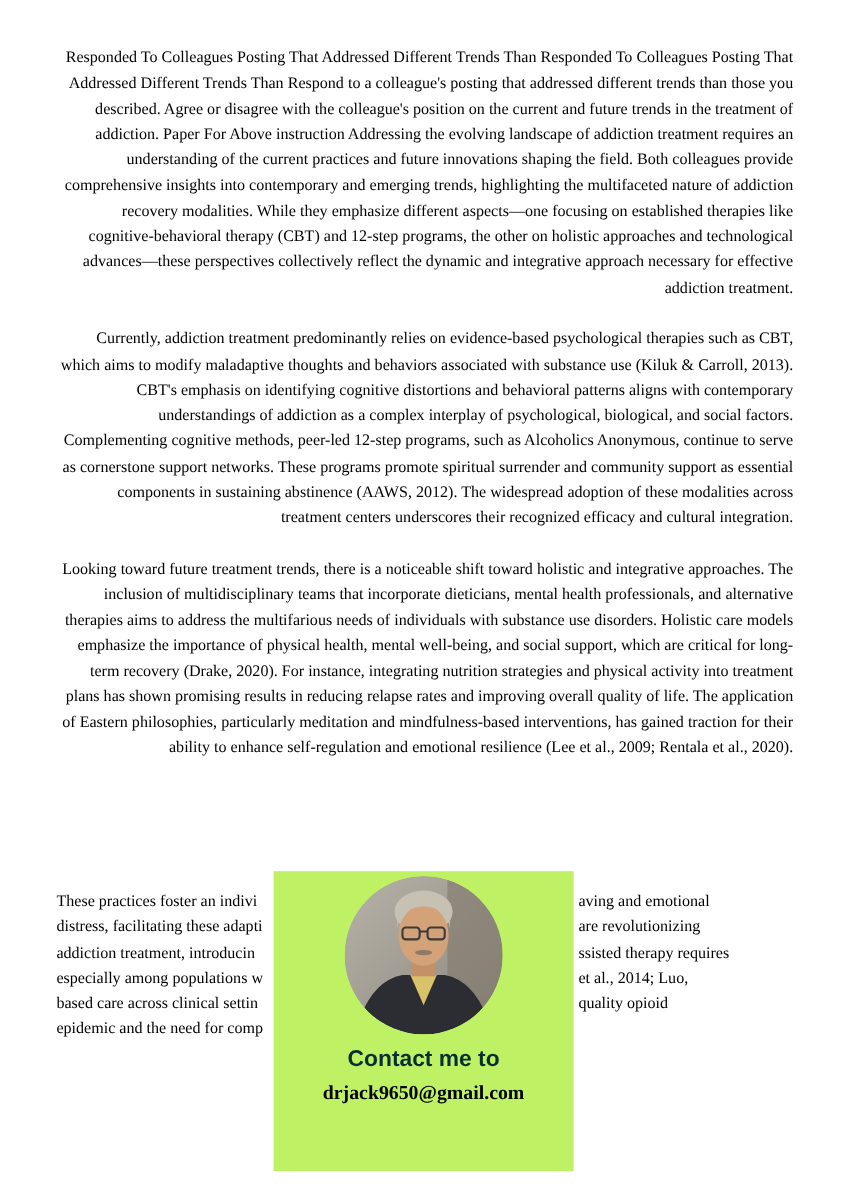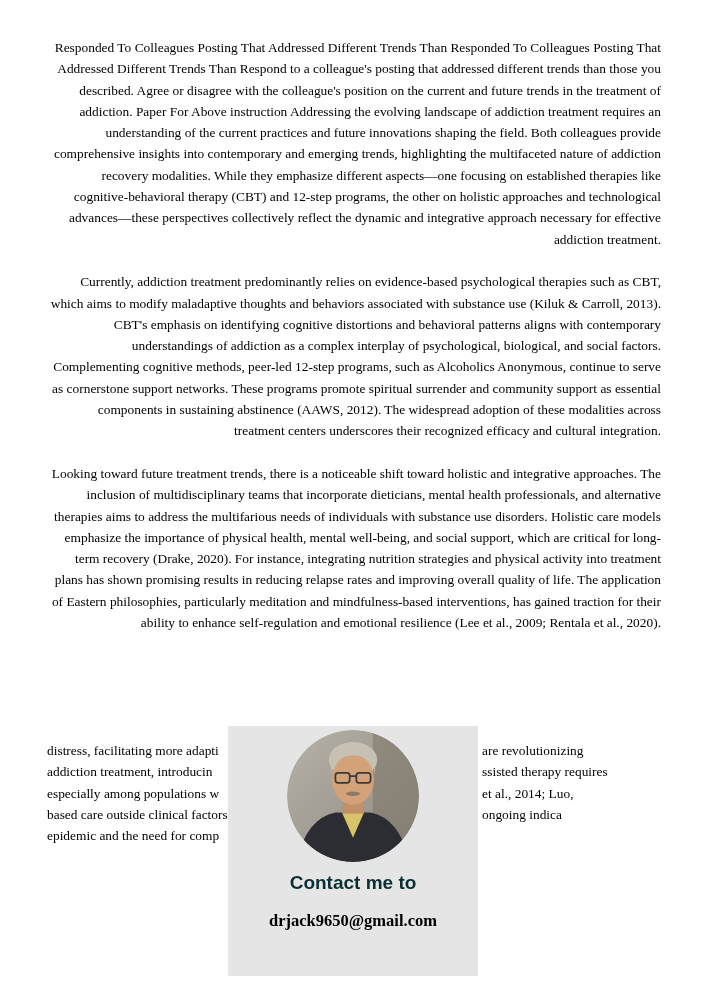--- a/index.html
+++ b/index.html
@@ -13,62 +13,66 @@
   }
   .doc-flow p{margin:0 0 21.3px 0;}
   #p4{
     position:absolute;left:47px;top:740px;width:614px;
     font-size:13.4px;line-height:21.3px;
   }
   .p4-line{position:relative;height:21.3px;white-space:nowrap;overflow:hidden;}
   .frag-right{position:absolute;left:435px;top:0;}
   .overlay{
     position:absolute;left:228px;top:726px;width:250px;height:250px;
-    background:#e5e5e5;z-index:5;text-align:center;
+    background:#bef264;z-index:5;text-align:center;
   }
   .avatar{
     width:132px;height:132px;margin:4px auto 0 auto;border-radius:50%;
     overflow:hidden;display:block;
   }
   .avatar svg{display:block;width:132px;height:132px;}
   .contact-line{
     font-family:"Liberation Sans", sans-serif;font-weight:700;
     font-size:19px;line-height:29px;color:#082f33;
   }
   .contact-line.first{margin-top:6px;}
   .email{
     font-family:"Liberation Serif", serif;font-weight:700;
-    font-size:16.5px;line-height:24px;color:#000;margin-top:12px;
+    font-size:16.5px;line-height:24px;color:#000;margin-top:2px;
   }
 </style>
 </head>
 <body>
 
 <div class="doc-flow">
   <p>Responded To Colleagues Posting That Addressed Different Trends Than Responded To Colleagues Posting That Addressed Different Trends Than Respond to a colleague's posting that addressed different trends than those you described. Agree or disagree with the colleague's position on the current and future trends in the treatment of addiction. Paper For Above instruction Addressing the evolving landscape of addiction treatment requires an understanding of the current practices and future innovations shaping the field. Both colleagues provide comprehensive insights into contemporary and emerging trends, highlighting the multifaceted nature of addiction recovery modalities. While they emphasize different aspects—one focusing on established therapies like cognitive-behavioral therapy (CBT) and 12-step programs, the other on holistic approaches and technological advances—these perspectives collectively reflect the dynamic and integrative approach necessary for effective addiction treatment.</p>
   <p>Currently, addiction treatment predominantly relies on evidence-based psychological therapies such as CBT, which aims to modify maladaptive thoughts and behaviors associated with substance use (Kiluk &amp; Carroll, 2013). CBT's emphasis on identifying cognitive distortions and behavioral patterns aligns with contemporary understandings of addiction as a complex interplay of psychological, biological, and social factors. Complementing cognitive methods, peer-led 12-step programs, such as Alcoholics Anonymous, continue to serve as cornerstone support networks. These programs promote spiritual surrender and community support as essential components in sustaining abstinence (AAWS, 2012). The widespread adoption of these modalities across treatment centers underscores their recognized efficacy and cultural integration.</p>
   <p>Looking toward future treatment trends, there is a noticeable shift toward holistic and integrative approaches. The inclusion of multidisciplinary teams that incorporate dieticians, mental health professionals, and alternative therapies aims to address the multifarious needs of individuals with substance use disorders. Holistic care models emphasize the importance of physical health, mental well-being, and social support, which are critical for long-term recovery (Drake, 2020). For instance, integrating nutrition strategies and physical activity into treatment plans has shown promising results in reducing relapse rates and improving overall quality of life. The application of Eastern philosophies, particularly meditation and mindfulness-based interventions, has gained traction for their ability to enhance self-regulation and emotional resilience (Lee et al., 2009; Rentala et al., 2020).</p>
 </div>
 
 <div id="p4">
   <div class="p4-line">
-    <span class="frag-left">distress, facilitating more adapti</span>
+    <span class="frag-left">These practices foster an indivi</span>
+    <span class="frag-right">aving and emotional</span>
+  </div>
+  <div class="p4-line">
+    <span class="frag-left">distress, facilitating these adapti</span>
     <span class="frag-right">are revolutionizing</span>
   </div>
   <div class="p4-line">
     <span class="frag-left">addiction treatment, introducin</span>
     <span class="frag-right">ssisted therapy requires</span>
   </div>
   <div class="p4-line">
     <span class="frag-left">especially among populations w</span>
     <span class="frag-right">et al., 2014; Luo,</span>
   </div>
   <div class="p4-line">
-    <span class="frag-left">based care outside clinical factors</span>
-    <span class="frag-right">ongoing indica</span>
+    <span class="frag-left">based care across clinical settin</span>
+    <span class="frag-right">quality opioid</span>
   </div>
   <div class="p4-line">
     <span class="frag-left">epidemic and the need for comp</span>
     <span class="frag-right"></span>
   </div>
 </div>
 
 <div class="overlay">
   <span class="avatar">
     <svg viewBox="0 0 120 120" xmlns="http://www.w3.org/2000/svg" aria-hidden="true">

